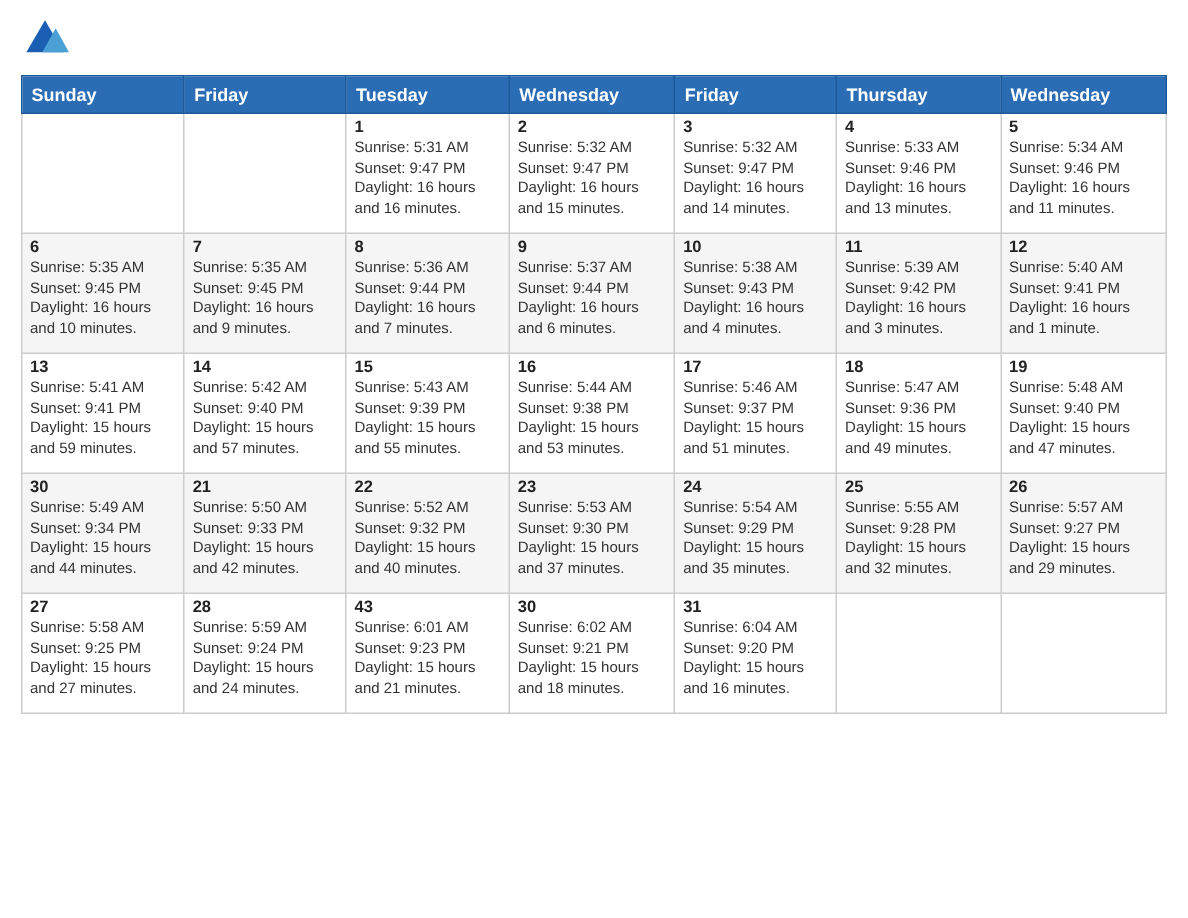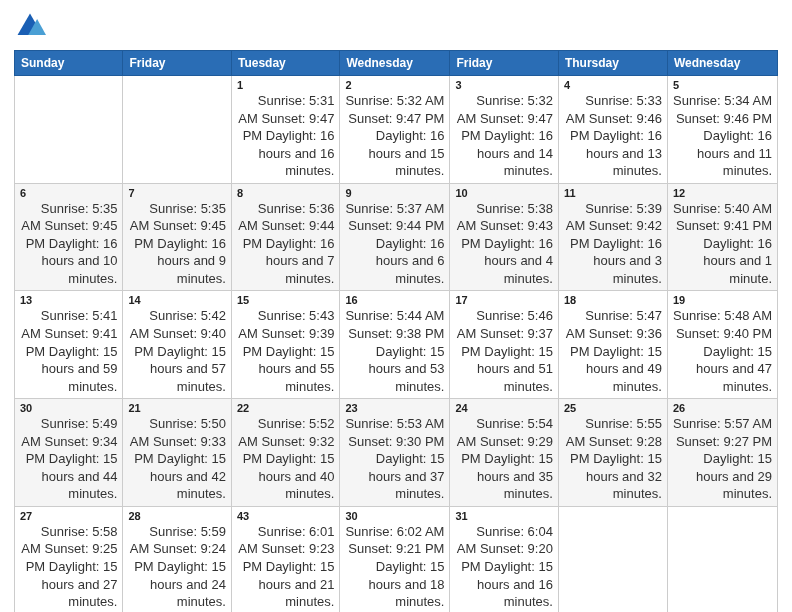--- a/index.html
+++ b/index.html
@@ -79,24 +79,23 @@
       background: #f5f5f5;
     }
     .day-num {
       font-size: 11px;
       font-weight: bold;
       color: #222;
       display: block;
       margin-bottom: 1px;
     }
     .day-info {
-      font-size: 13px;
+      font-size: 10px;
       color: #333;
       line-height: 1.35;
-      text-align: right;
     }
     .empty-cell {
       background: #f9f9f9;
     }
   </style>
 </head>
 <body>
 
 <div class="page">
   <div class="header">

